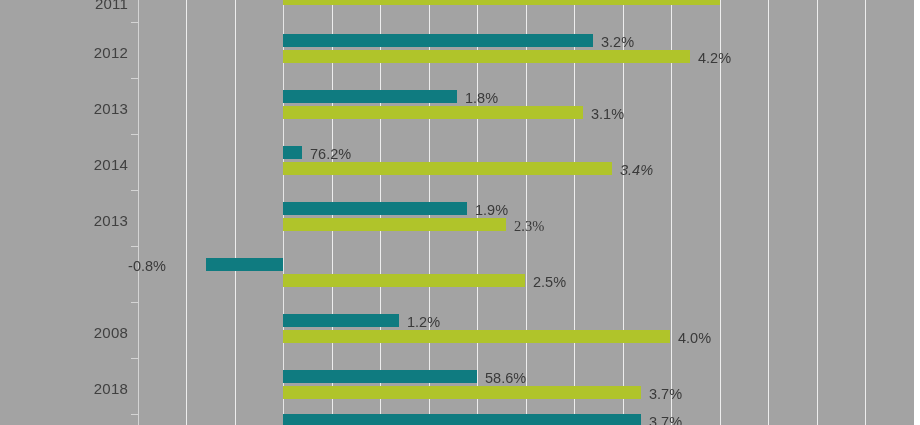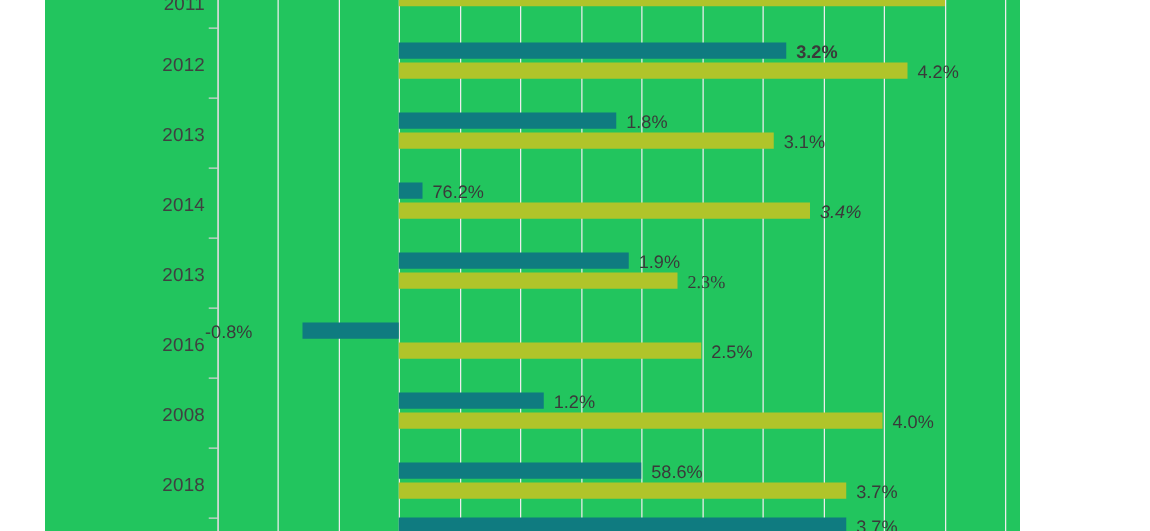--- a/index.html
+++ b/index.html
@@ -9,25 +9,24 @@
   }
   body {
     width: 920px;
     height: 425px;
     overflow: hidden;
     font-family: "Liberation Sans", sans-serif;
     color: #3d3d3d;
   }
   #chart-root {
     position: relative;
-    width: 780px;
+    width: 914px;
     height: 425px;
-    background: #22c55e;
+    background: #a3a3a3;
     overflow: hidden;
-    margin-left: 36px;
   }
   
   #plot-area {
     position: absolute;
     left: 0;
     top: 0;
     width: 920px;
     height: 425px;
   }
   .gridline {
@@ -116,28 +115,27 @@
     <div class="axis-tick" style="top:246px"></div>
     <div class="axis-tick" style="top:302px"></div>
     <div class="axis-tick" style="top:358px"></div>
     <div class="axis-tick" style="top:414px"></div>
 
     <div class="year-label" style="top:-4px">2011</div>
     <div class="year-label" style="top:45px">2012</div>
     <div class="year-label" style="top:101px">2013</div>
     <div class="year-label" style="top:157px">2014</div>
     <div class="year-label" style="top:213px">2013</div>
-    <div class="year-label" style="top:269px">2016</div>
     <div class="year-label" style="top:325px">2008</div>
     <div class="year-label" style="top:381px">2018</div>
 
     <div class="bar series-b" style="left:283px; top:-8px; width:437px;"></div>
 
     <div class="bar series-a" style="left:283px; top:34px; width:310px;"></div>
-    <div class="bar-value to-right" style="left:601px; top:36px;font-weight:bold;">3.2%</div>
+    <div class="bar-value to-right" style="left:601px; top:36px;">3.2%</div>
 
     <div class="bar series-b" style="left:283px; top:50px; width:407px;"></div>
     <div class="bar-value to-right" style="left:698px; top:52px;">4.2%</div>
 
     <div class="bar series-a" style="left:283px; top:90px; width:174px;"></div>
     <div class="bar-value to-right" style="left:465px; top:92px;">1.8%</div>
 
     <div class="bar series-b" style="left:283px; top:106px; width:300px;"></div>
     <div class="bar-value to-right" style="left:591px; top:108px;">3.1%</div>
 

